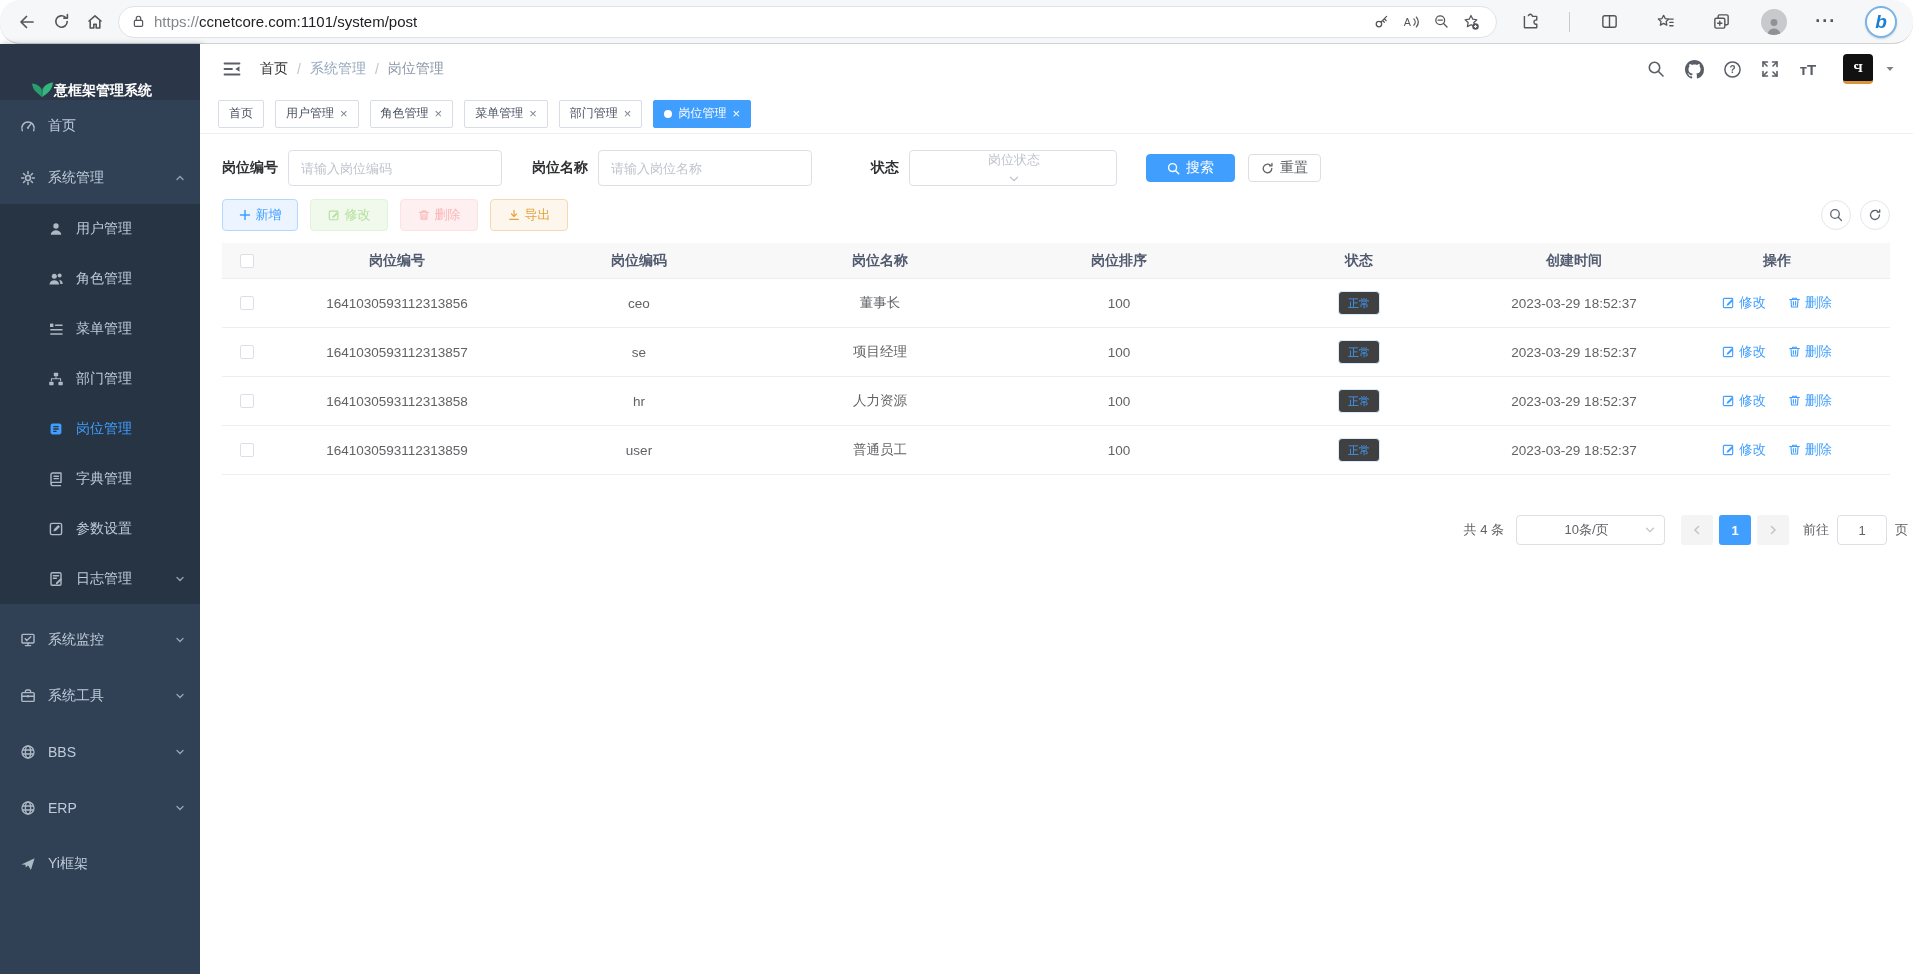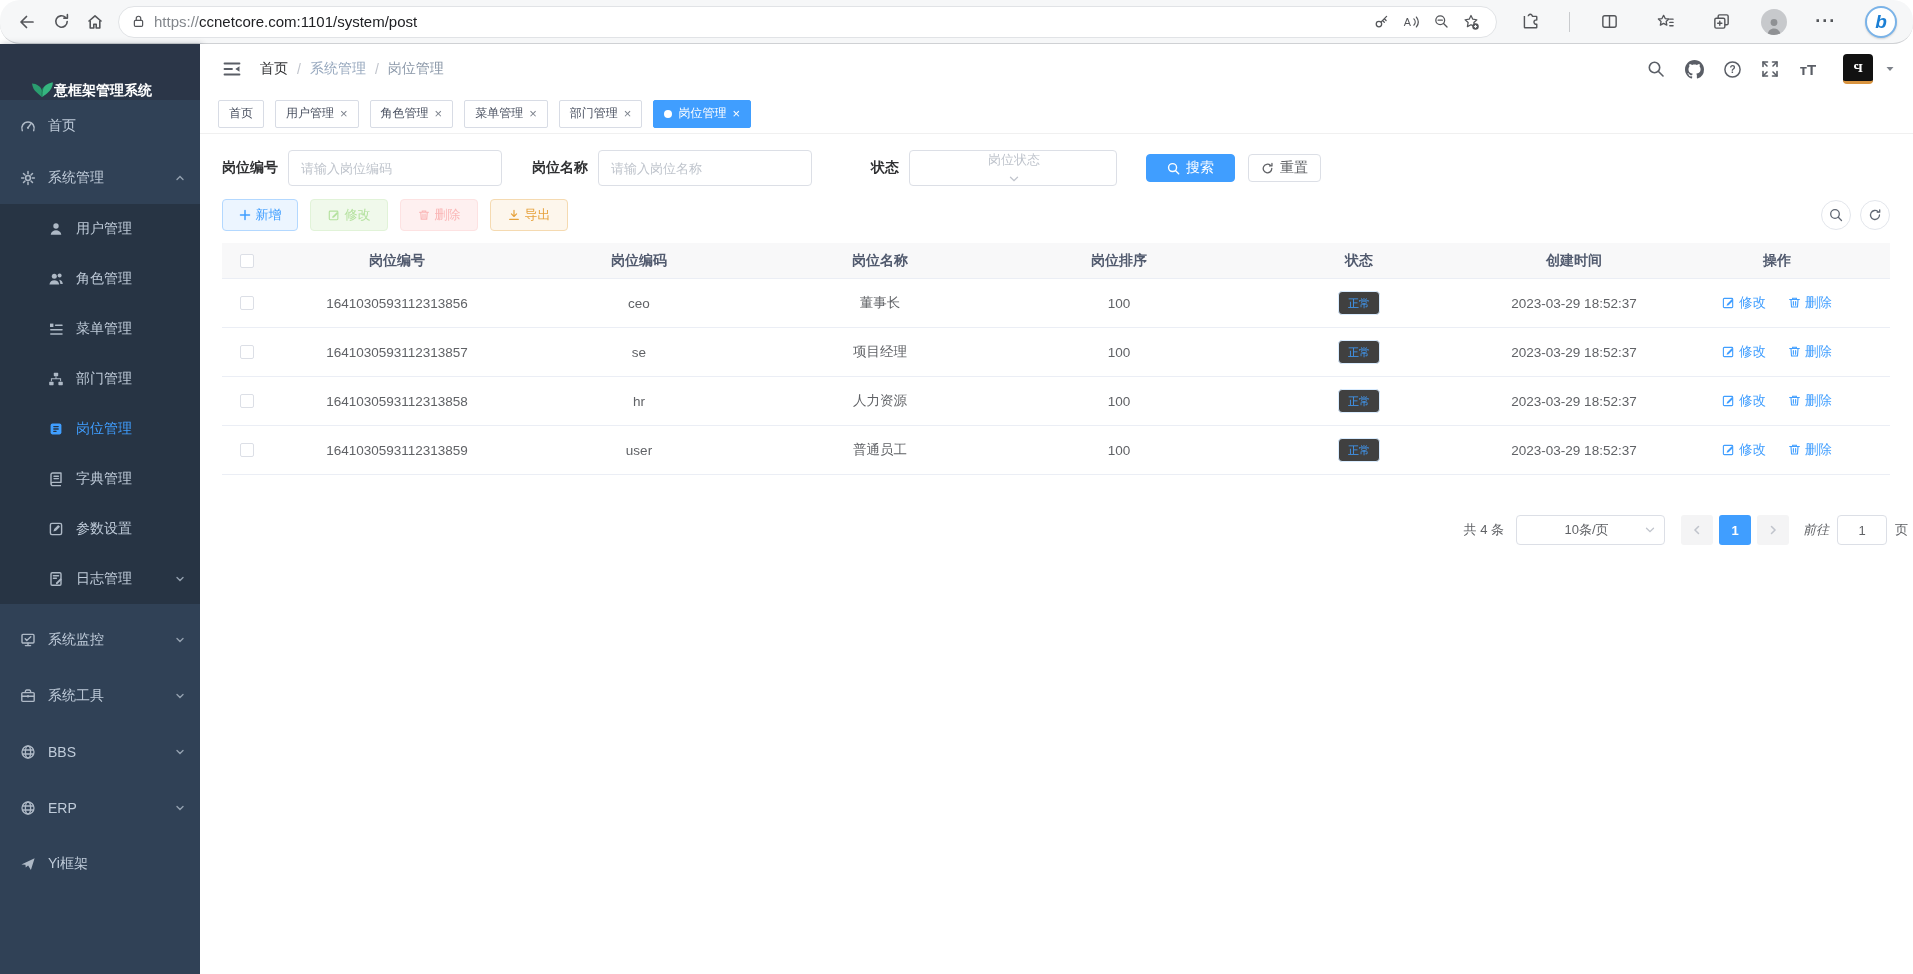--- a/index.html
+++ b/index.html
@@ -119,21 +119,21 @@
   .pg-total { margin-right:12px; color:#606266; }
   .pg-select { width:149px; height:30px; border:1px solid #dcdfe6; border-radius:4px; display:flex;
     align-items:center; padding:0 8px 0 12px; margin-right:16px; cursor:pointer; }
   .pg-select .val { flex:1; text-align:center; color:#606266; }
   .pg-select .chev { color:#c0c4cc; display:flex; }
   .pg-btn { width:32px; height:30px; background:#f4f4f5; border-radius:3px; display:flex; align-items:center;
     justify-content:center; color:#c0c4cc; cursor:pointer; margin-right:6px; }
   .pg-num { width:32px; height:30px; border-radius:3px; background:#409eff; color:#fff; display:flex;
     align-items:center; justify-content:center; font-weight:bold; cursor:pointer; margin-right:6px; }
   .pg-next { margin-right:14px; }
-  .pg-goto-label { margin-right:8px;font-style:italic; }
+  .pg-goto-label { margin-right:8px; }
   .pg-goto-input { width:50px; height:30px; border:1px solid #dcdfe6; border-radius:4px; text-align:center;
     font-size:13px; color:#606266; outline:none; margin-right:8px; font-family:inherit; }
 
   svg { display:block; }
 </style>
 </head>
 <body>
 
 <div class="browser">
   <div class="bicon">

